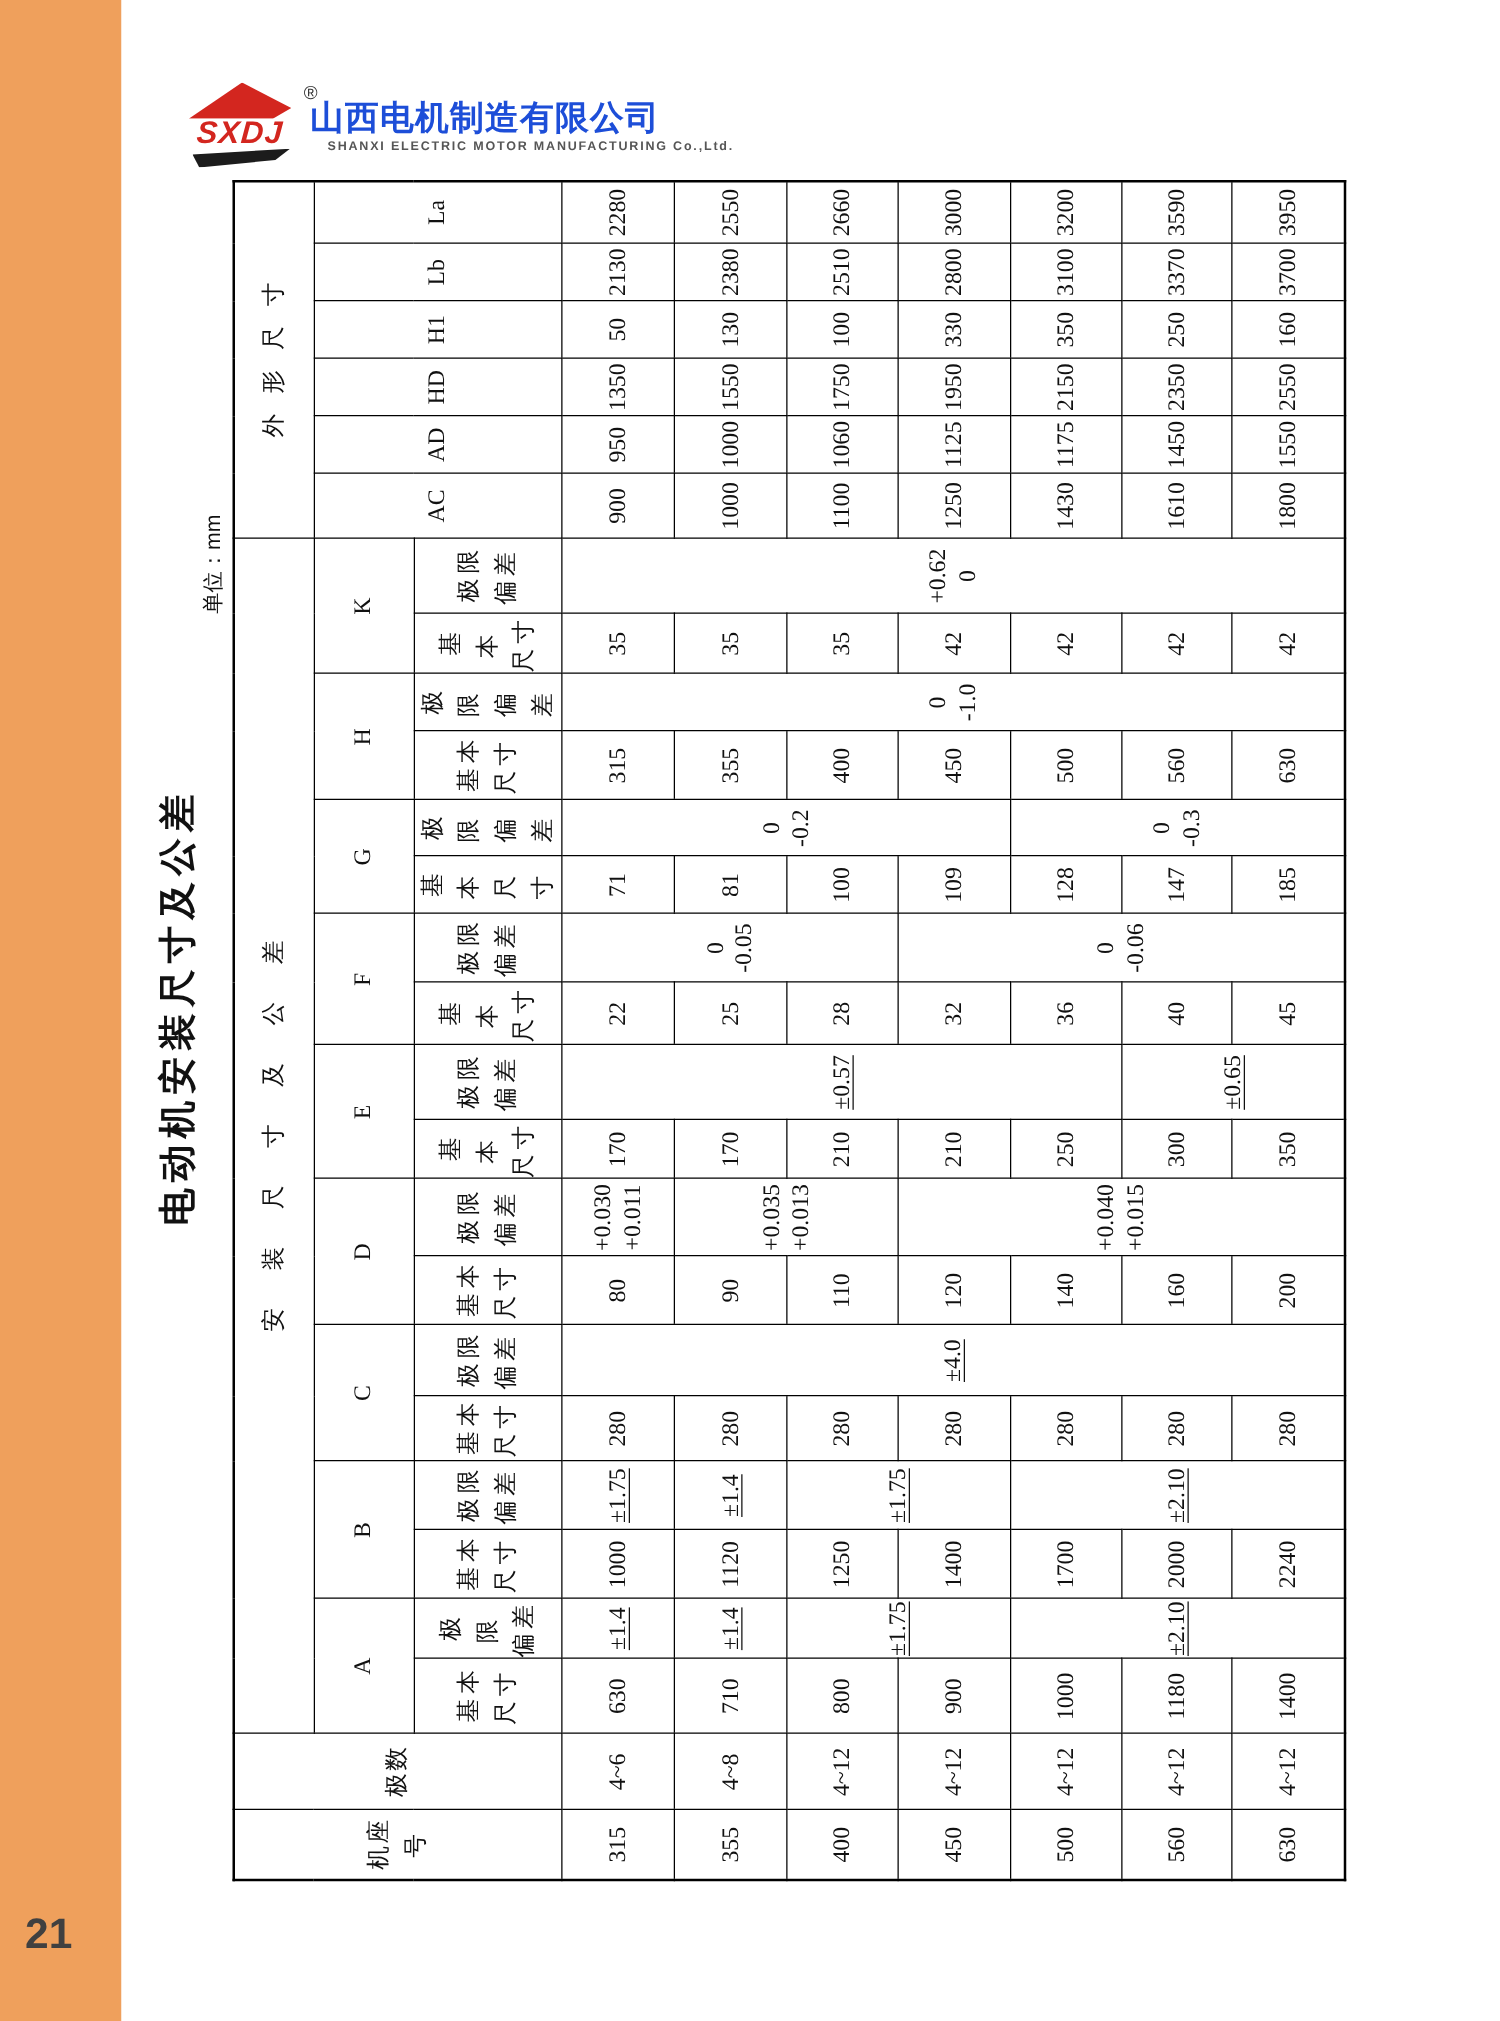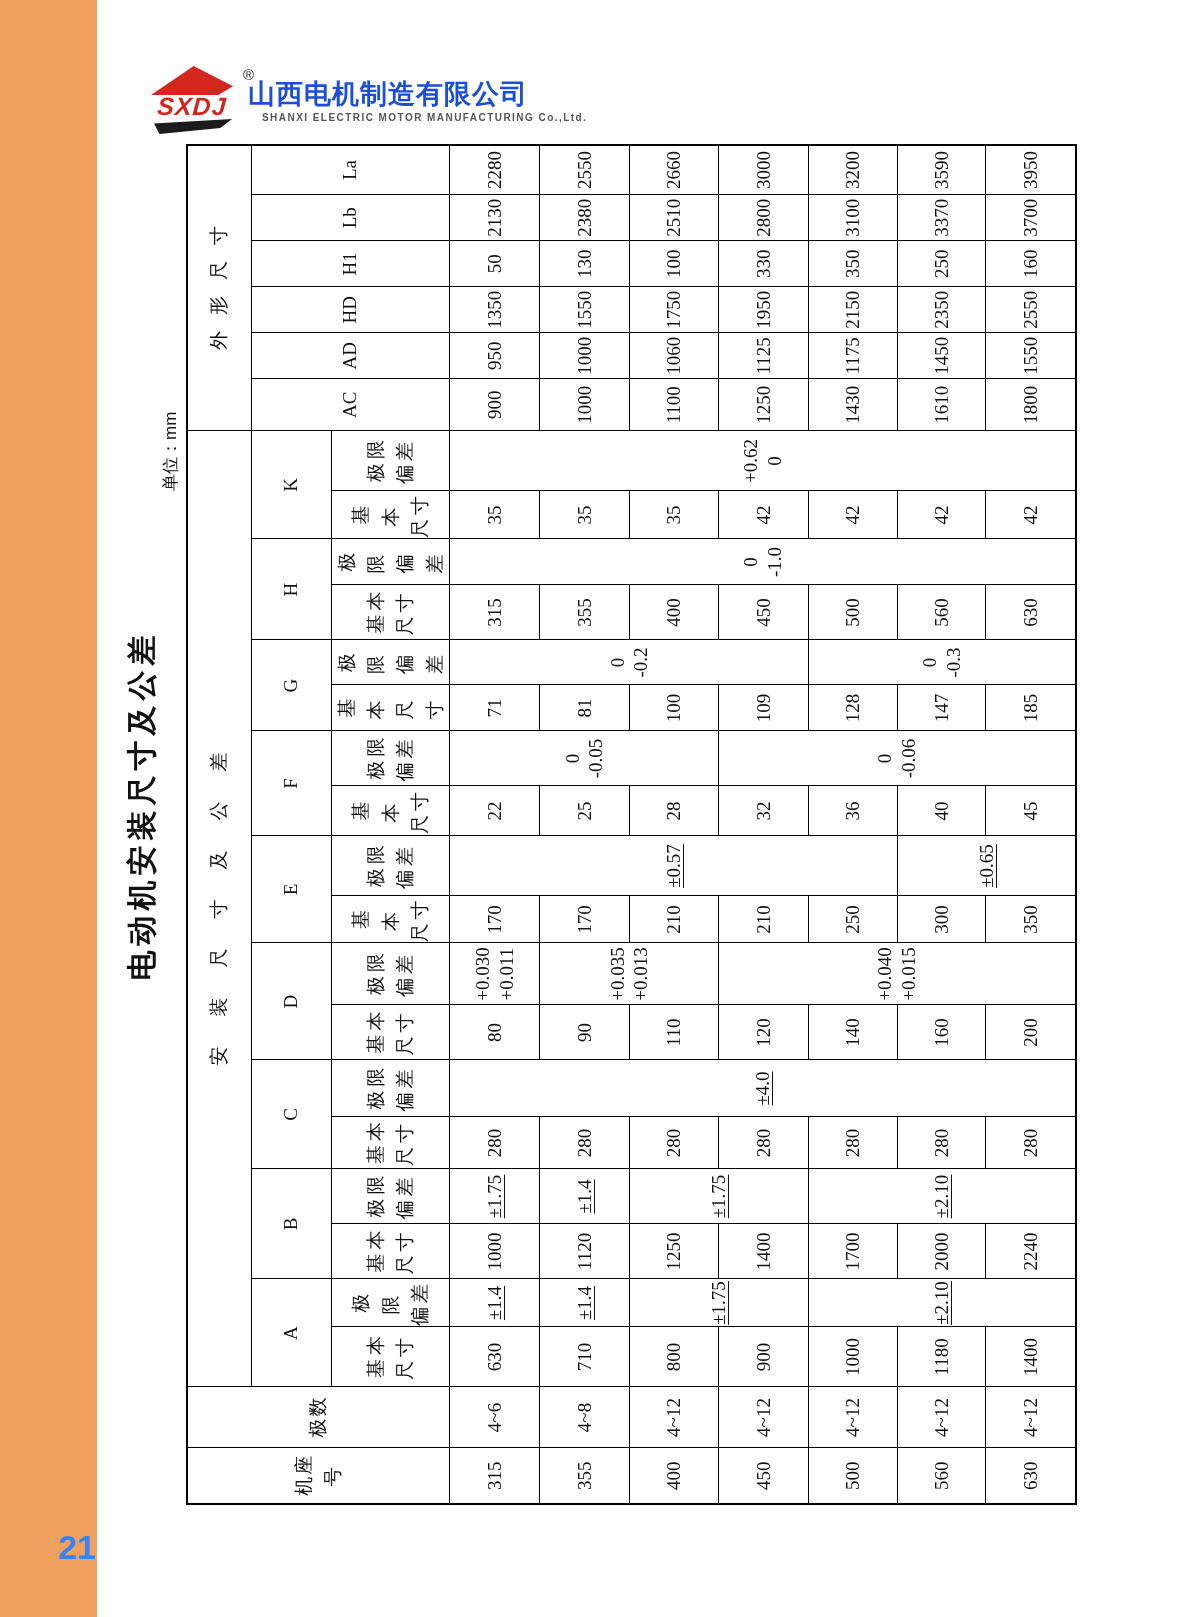--- a/index.html
+++ b/index.html
@@ -2,22 +2,22 @@
 <html lang="zh"><head>
 <meta charset="utf-8">
 <style>
   html,body{margin:0;padding:0;}
   body{
     width:1200px;height:1617px;position:relative;background:#ffffff;
     font-family:"Liberation Sans", sans-serif;overflow:hidden;
   }
   
   .side-band{position:absolute;left:0;top:0;width:97px;height:1617px;}
-  .page-num{position:absolute;left:36px;top:1528px;width:60px;text-align:right;
-    font:bold 34px "Liberation Sans", sans-serif;color:#3b82f6;}
+  .page-num{position:absolute;left:20px;top:1528px;width:60px;text-align:left;
+    font:bold 34px "Liberation Sans", sans-serif;color:#404040;}
 
   
   .logo{position:absolute;left:145px;top:62px;width:440px;height:80px;}
   .mark{position:absolute;left:0;top:0;width:94px;height:70px;}
   .roof{position:absolute;left:6px;top:4px;width:82px;height:29px;background:#d3261f;
     -webkit-clip-path:polygon(0 100%,52% 0,100% 70%,82% 100%);
     clip-path:polygon(0 100%,52% 0,100% 70%,82% 100%);}
   .sxdj{position:absolute;left:0;top:30px;width:94px;text-align:center;color:#d3261f;
     font:bold italic 25px "Liberation Sans", sans-serif;letter-spacing:1px;transform:skewX(-4deg);}
   .swoosh{position:absolute;left:9px;top:57px;width:78px;height:15px;background:#1c1c1c;

